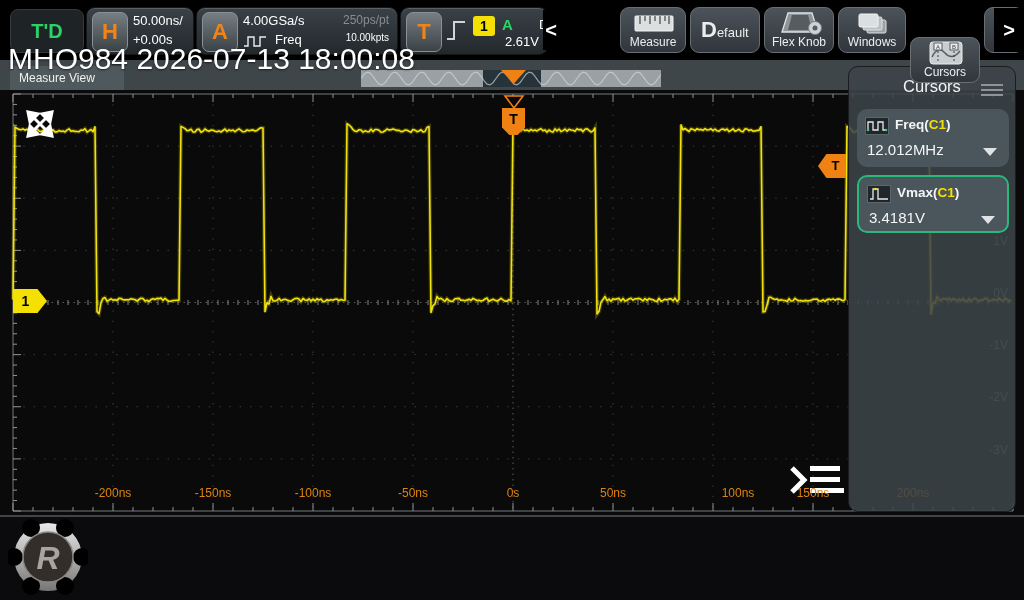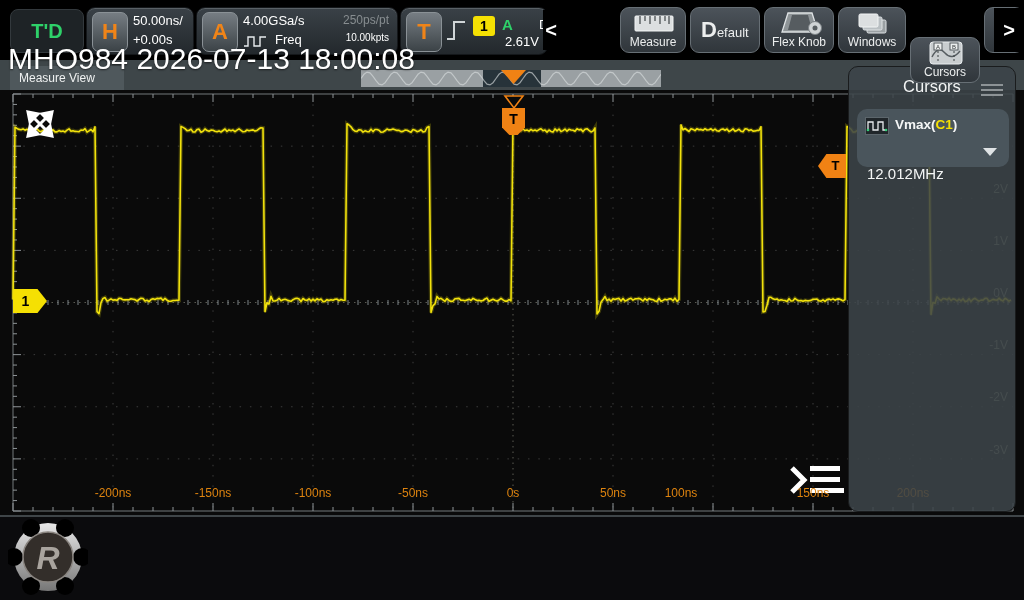--- a/index.html
+++ b/index.html
@@ -39,21 +39,21 @@
   .panel{position:absolute;left:848px;top:66px;width:168px;height:446px;border-radius:10px;
        background:rgba(60,68,73,0.88);border:1px solid #1a1c1d;z-index:3;box-sizing:border-box;}
   .ptitle{position:absolute;left:0;right:0;top:10px;text-align:center;font-size:16.5px;color:#f2f4f4;}
   .ham{position:absolute;right:12px;top:17px;width:22px;height:14px;cursor:pointer;}
   .ham div{height:2px;background:#8d9396;margin-bottom:3px;}
   .mcard{position:absolute;left:8px;width:152px;height:58px;background:#4a555c;border-radius:10px;
        box-sizing:border-box;cursor:pointer;}
   .mcard.selected{border:2px solid #29b97b;}
   .mlabel{position:absolute;left:38px;top:8px;font-size:13.5px;font-weight:700;color:#f4f6f6;white-space:nowrap;}
   .msrc{color:#f5e003;margin-top:48px;}
-  .mval{position:absolute;left:10px;top:32px;font-size:15px;color:#f4f6f6;margin-top:24px;}
+  .mval{position:absolute;left:10px;top:32px;font-size:15px;color:#f4f6f6;}
   .marrow{position:absolute;right:12px;top:39px;width:0;height:0;border-left:7px solid transparent;
        border-right:7px solid transparent;border-top:8px solid #dfe3e5;}
   .micon{position:absolute;left:8px;top:8px;}
   
   .bottombar{position:absolute;left:0;top:515px;width:1024px;height:85px;background:#0b0b0d;
        border-top:2px solid #3f4548;box-sizing:border-box;z-index:4;}
   .chcard{position:absolute;top:522px;width:112px;height:68px;background:#272d34;border-radius:8px;
        border:1px solid #3e454b;box-sizing:border-box;cursor:pointer;}
   .chcard.active{border:2px solid #f5e003;}
   .chbadge{position:absolute;left:-2px;top:-2px;width:30px;height:27px;border-radius:4px 4px 10px 4px;
@@ -374,21 +374,21 @@
     <rect x="24" y="17" width="30" height="5" fill="#fff"></rect>
     <rect x="24" y="28" width="34" height="5" fill="#fff"></rect>
   </svg>
 
   <span class="xlab" style="left:113px">-200ns</span>
   <span class="xlab" style="left:213px">-150ns</span>
   <span class="xlab" style="left:313px">-100ns</span>
   <span class="xlab" style="left:413px">-50ns</span>
   <span class="xlab" style="left:513px">0s</span>
   <span class="xlab" style="left:613px">50ns</span>
-  <span class="xlab" style="left:681px">100ns</span>
+  <span class="xlab" style="left:738px">100ns</span>
   <span class="xlab" style="left:813px">150ns</span>
   <span class="xlab" style="left:913px">200ns</span>
 
   <span class="ylab" style="top:130px">3V</span>
   <span class="ylab" style="top:182px">2V</span>
   <span class="ylab" style="top:234px">1V</span>
   <span class="ylab" style="top:286px">0V</span>
   <span class="ylab" style="top:338px">-1V</span>
   <span class="ylab" style="top:390px">-2V</span>
   <span class="ylab" style="top:443px">-3V</span>
@@ -520,25 +520,35 @@
         <div></div>
       </div>
 
     <div class="mcard" style="top:42px;">
       <svg class="micon" width="24" height="18" viewBox="0 0 24 18">
         <rect x="0.5" y="0.5" width="23" height="17" fill="#20262a" stroke="#5c666c"></rect>
         <path d="M3,13 V5 H8 V13 H13 V5 H18 V13 H21" fill="none" stroke="#e8ecee" stroke-width="1.3"></path>
         <circle cx="3" cy="13" r="1.3" fill="#35d07a"></circle>
           <circle cx="21" cy="13" r="1.3" fill="#35d07a"></circle>
       </svg>
-      <span class="mlabel"><span>Vmax(</span><span class="msrc">C1</span><span>)</span></span>
+      <span class="mlabel"><span>Freq(</span><span class="msrc">C1</span><span>)</span></span>
       <span class="mval">12.012MHz</span>
       <div class="marrow"></div>
     </div>
 
+    <div class="mcard selected" style="top:108px;">
+      <svg class="micon" width="24" height="18" viewBox="0 0 24 18">
+        <rect x="0.5" y="0.5" width="23" height="17" fill="#20262a" stroke="#5c666c"></rect>
+        <path d="M3,14 H6 V4 H11 V14 H21" fill="none" stroke="#e8ecee" stroke-width="1.3"></path>
+        <circle cx="8.5" cy="4" r="1.3" fill="#f5e003"></circle>
+      </svg>
+      <span class="mlabel"><span>Vmax(</span><span class="msrc">C1</span><span>)</span></span>
+      <span class="mval">3.4181V</span>
+      <div class="marrow"></div>
+    </div>
   </div>
 
   <div class="bottombar"></div>
 
   <svg class="abs" style="left:8px;top:518px;z-index:5" width="80" height="78" viewBox="0 0 80 78">
     <defs>
       <linearGradient id="lg" x1="0" y1="0" x2="0" y2="1">
         <stop offset="0" stop-color="#e9e9e9"></stop>
           <stop offset="1" stop-color="#767676"></stop>
       </linearGradient>

